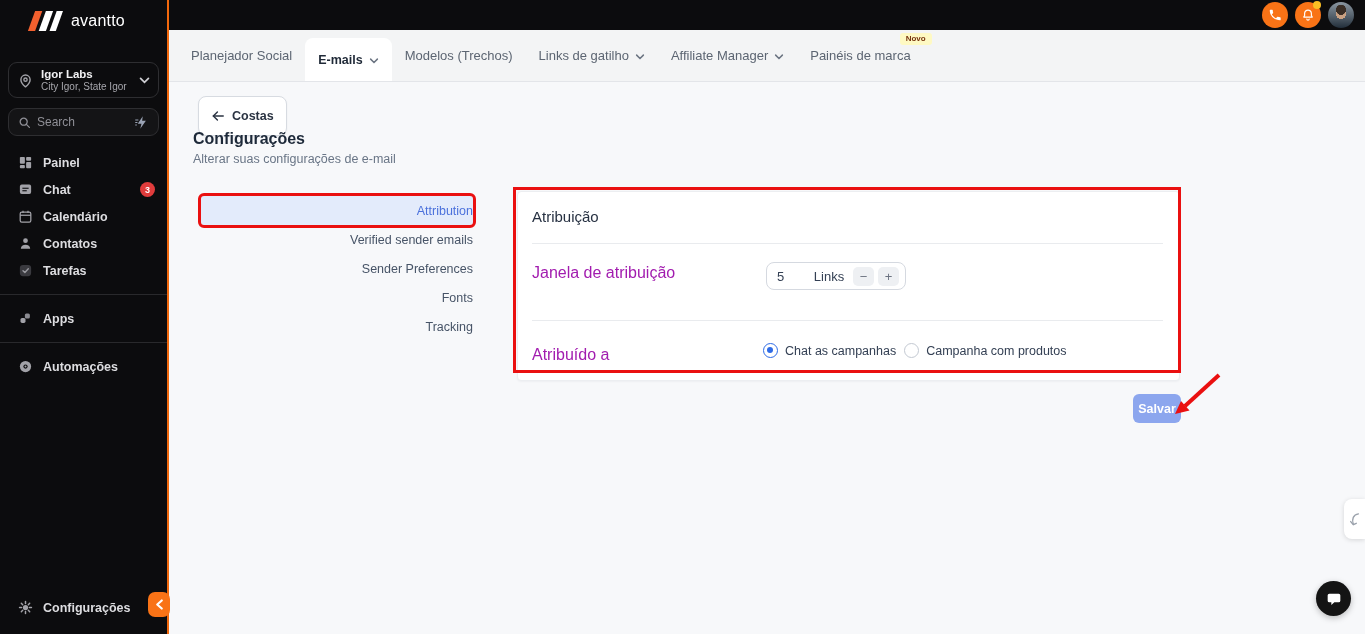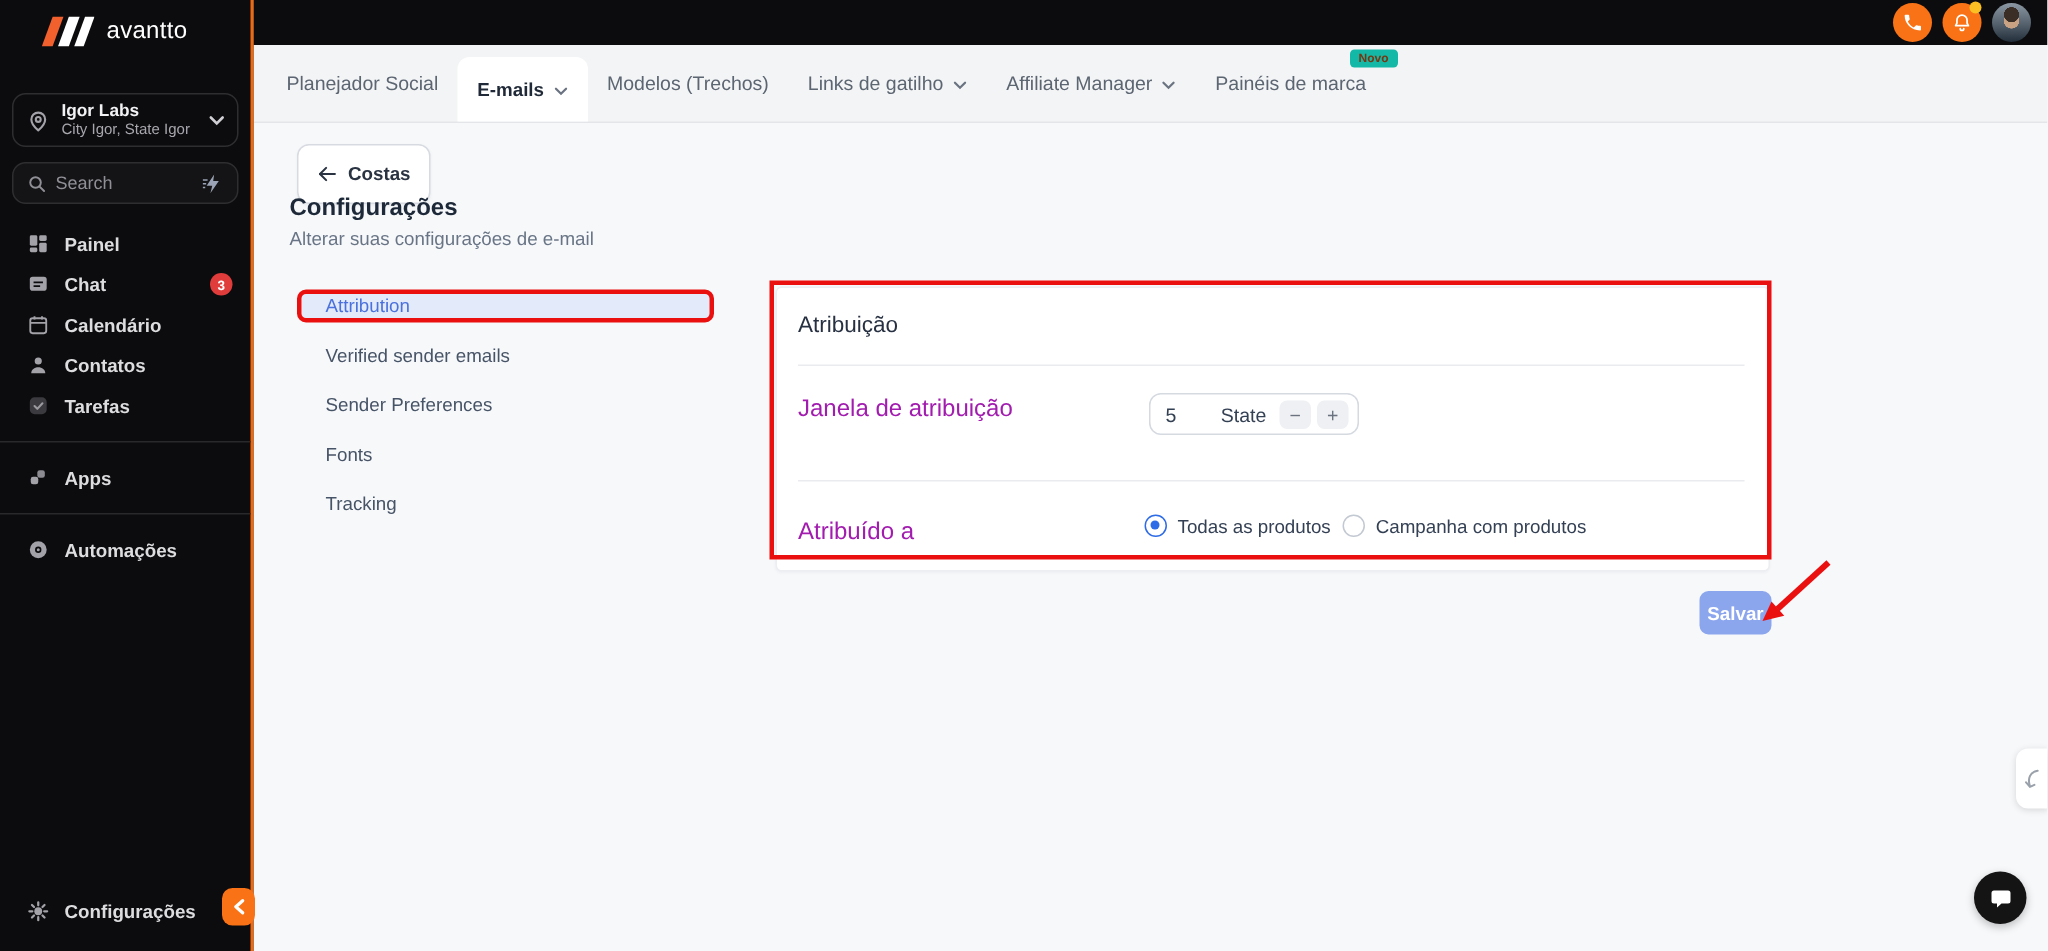--- a/index.html
+++ b/index.html
@@ -50,36 +50,36 @@
               linear-gradient(180deg,#8b97a2 0%, #54606b 55%, #222e3a 100%); }
 
   
   .tabbar { height:52px; background:#f3f4f5; border-bottom:1px solid #e3e5e9;
             display:flex; align-items:stretch; padding-left:9px; }
   .tab { display:flex; align-items:center; gap:6px; padding:0 13px; font-size:13px;
          color:#5c6572; cursor:pointer; position:relative; white-space:nowrap; }
   .tab .caret { color:#6b7482; margin-top:2px; }
   .tab.active { background:#fff; margin-top:8px; border-radius:8px 8px 0 0;
                 color:#1f2937; font-weight:bold; font-size:12.5px; }
-  .novo-badge { position:absolute; top:3px; right:-8px; background:#14b8a6; color:#78350f;
+  .novo-badge { position:absolute; top:3px; right:-8px; background:#fef9c3; color:#78350f;
                 font-size:8px; font-weight:bold; padding:2px 6px; border-radius:3px; line-height:1; }
 
   
   .content { position:relative; flex:1; background:#f7f8fa; }
   .back-btn { position:absolute; left:29px; top:14px; height:40px; padding:0 12px;
               background:#fff; border:1px solid #d7dbe1; border-radius:8px; display:flex;
               align-items:center; gap:7px; font-size:12.5px; font-weight:bold; color:#2a3342;
               box-shadow:0 1px 2px rgba(16,24,40,.05); cursor:pointer; }
   .back-btn .icon { color:#2a3342; }
   .page-title { position:absolute; left:24px; top:48px; font-size:16px; font-weight:bold; color:#1d2939; }
   .page-subtitle { position:absolute; left:24px; top:70px; font-size:12.5px; color:#697586; }
 
   .settings-menu { position:absolute; left:32px; top:114px; width:272px; }
-  .menu-item { height:16px; display:flex; align-items:center; padding-left:16px; font-size:12.5px;
-               color:#475467; margin-bottom:17px; border-radius:3px; cursor:pointer; }
+  .menu-item { height:29px; display:flex; align-items:center; padding-left:16px; font-size:12.5px;
+               color:#475467; margin-bottom:0; border-radius:3px; cursor:pointer;justify-content:flex-end; }
   .menu-item.active { background:#e3ebfb; color:#4b71dc; outline:3px solid #ea1010; }
 
   .panel-card { position:absolute; left:348px; top:109px; width:663px; height:190px;
                 background:#fff; border:1px solid #eceef1; border-radius:4px;
                 box-shadow:0 1px 2px rgba(16,24,40,.04); }
   .annotation-rect { position:absolute; left:344px; top:105px; width:668px; height:186px;
                      border:3px solid #ea1010; pointer-events:none; z-index:5; }
   .panel-title { position:absolute; left:14px; top:16px; font-size:15px; color:#273142; }
   .panel-div1 { position:absolute; left:14px; right:16px; top:51px; border-top:1px solid #e9ebee; }
   .panel-div2 { position:absolute; left:14px; right:16px; top:128px; border-top:1px solid #e9ebee; }
@@ -358,32 +358,32 @@
         </div>
       </div>
 
       <div class="panel-card">
         <div class="panel-title">Atribuição</div>
         <div class="panel-div1"></div>
 
         <div class="row-label" style="top:72px;">Janela de atribuição</div>
         <div class="stepper">
           <input type="text" value="5" style="">
-          <span class="unit">State</span>
+          <span class="unit">Links</span>
           <button class="step-btn">−</button>
           <button class="step-btn">+</button>
         </div>
 
         <div class="panel-div2"></div>
 
         <div class="row-label" style="top:154px;">Atribuído a</div>
         <div class="radio-group">
           <span class="radio-opt">
             <span class="radio-circle checked"></span>
-            <span class="radio-label">Todas as produtos</span>
+            <span class="radio-label">Chat as campanhas</span>
           </span>
           <span class="radio-opt">
             <span class="radio-circle"></span>
             <span class="radio-label">Campanha com produtos</span>
           </span>
         </div>
       </div>
 
       <div class="annotation-rect"></div>
 

